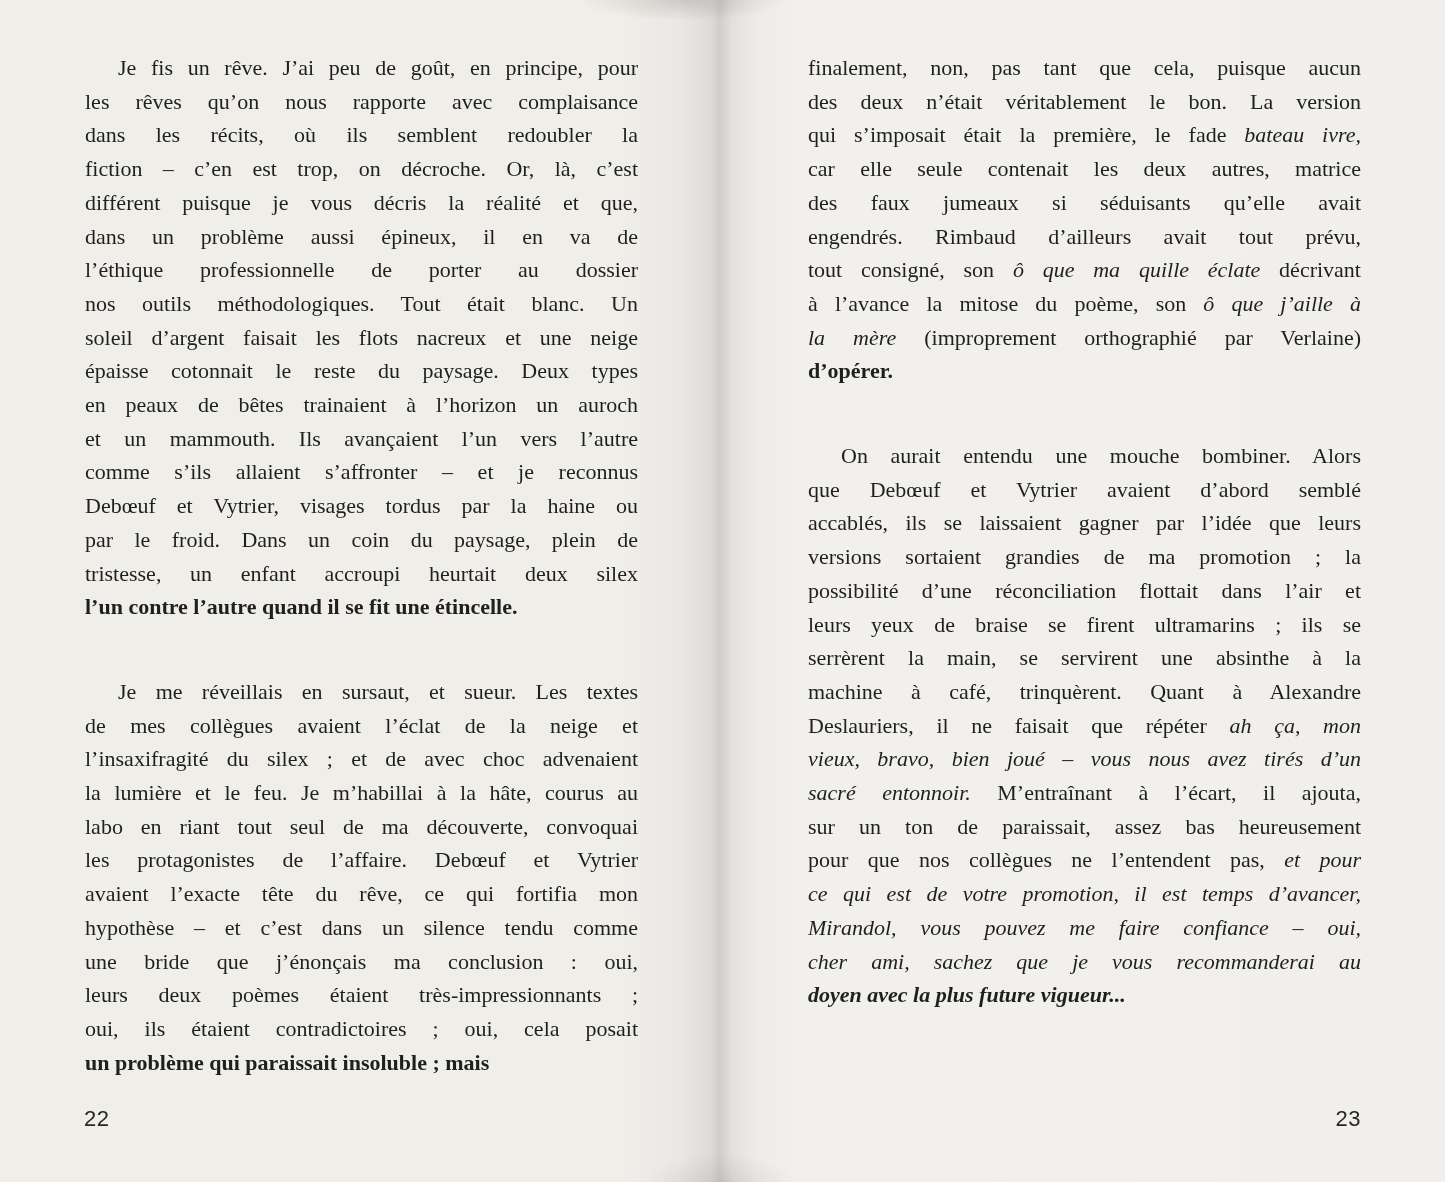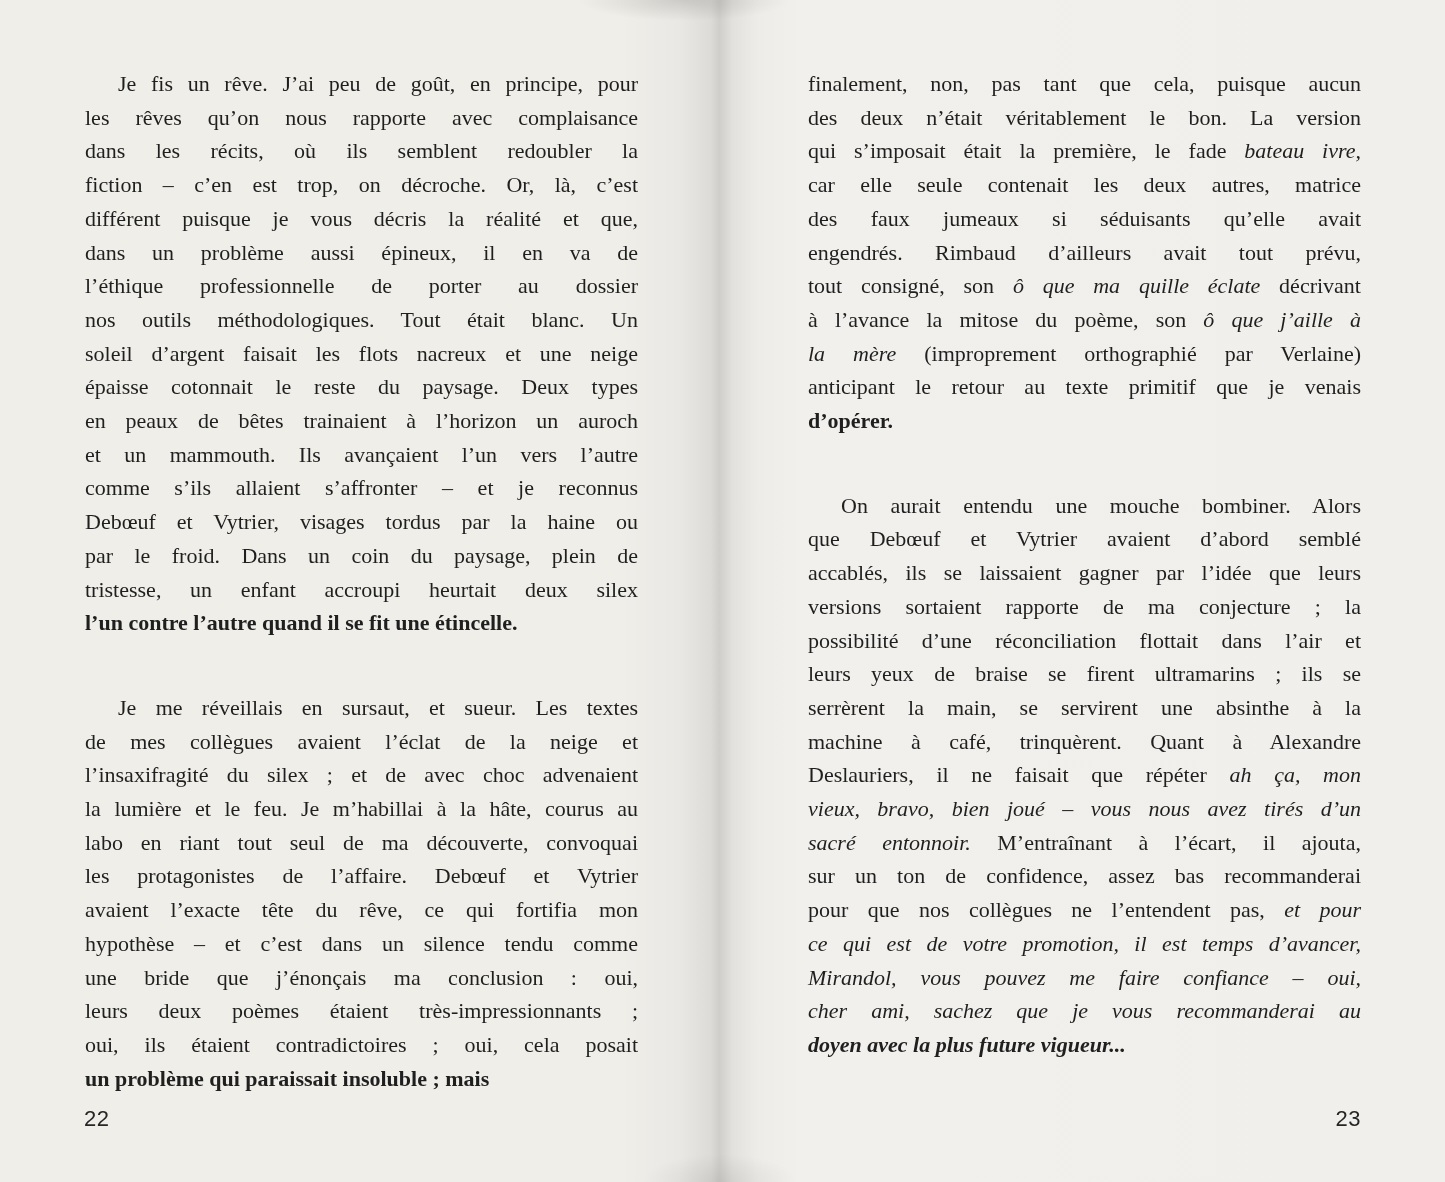--- a/index.html
+++ b/index.html
@@ -19,21 +19,21 @@
         #e9e8e4 47%,
         #dcdbd7 49.2%,
         #cfcecb 49.78%,
         #e2e1dd 50.7%,
         #edece8 52.4%,
         #f1f0ec 55.5%,
         #f0efeb 100%);
   }
   .text-col {
     position: absolute;
-    top: 67px;
+    top: 51px;
     width: 553px;
     font-size: 22px;
     line-height: 33.7px;
   }
   .text-col.left-col  { left: 85px; }
   .text-col.right-col { left: 808px; }
   .para + .para { margin-top: 51px; }
   .line {
     text-align: justify;
     text-align-last: justify;
@@ -105,36 +105,35 @@
       <div class="para">
         <div class="line"><span>finalement, non, pas tant que cela, puisque aucun</span></div>
         <div class="line"><span>des deux n’était véritablement le bon. La version</span></div>
         <div class="line"><span>qui s’imposait était la première, le fade </span><span class="it">bateau ivre,</span></div>
         <div class="line"><span>car elle seule contenait les deux autres, matrice</span></div>
         <div class="line"><span>des faux jumeaux si séduisants qu’elle avait</span></div>
         <div class="line"><span>engendrés. Rimbaud d’ailleurs avait tout prévu,</span></div>
         <div class="line"><span>tout consigné, son </span><span class="it">ô que ma quille éclate</span><span> décrivant</span></div>
         <div class="line"><span>à l’avance la mitose du poème, son </span><span class="it">ô que j’aille à</span></div>
         <div class="line"><span class="it">la mère</span><span> (improprement orthographié par Verlaine)</span></div>
-        <div class="line"><span>anticipant le retour au texte primitif que je venais</span></div>
         <div class="line last"><span>d’opérer.</span></div>
       </div>
       <div class="para">
         <div class="line indent"><span>On aurait entendu une mouche bombiner. Alors</span></div>
         <div class="line"><span>que Debœuf et Vytrier avaient d’abord semblé</span></div>
         <div class="line"><span>accablés, ils se laissaient gagner par l’idée que leurs</span></div>
-        <div class="line"><span>versions sortaient rapporte de ma conjecture ; la</span></div>
+        <div class="line"><span>versions sortaient grandies de ma promotion ; la</span></div>
         <div class="line"><span>possibilité d’une réconciliation flottait dans l’air et</span></div>
         <div class="line"><span>leurs yeux de braise se firent ultramarins ; ils se</span></div>
         <div class="line"><span>serrèrent la main, se servirent une absinthe à la</span></div>
         <div class="line"><span>machine à café, trinquèrent. Quant à Alexandre</span></div>
         <div class="line"><span>Deslauriers, il ne faisait que répéter </span><span class="it">ah ça, mon</span></div>
         <div class="line"><span class="it">vieux, bravo, bien joué – vous nous avez tirés d’un</span></div>
         <div class="line"><span class="it">sacré entonnoir.</span><span> M’entraînant à l’écart, il ajouta,</span></div>
-        <div class="line"><span>sur un ton de confidence, assez bas recommanderai</span></div>
+        <div class="line"><span>sur un ton de paraissait, assez bas heureusement</span></div>
         <div class="line"><span>pour que nos collègues ne l’entendent pas, </span><span class="it">et pour</span></div>
         <div class="line"><span class="it">ce qui est de votre promotion, il est temps d’avancer,</span></div>
         <div class="line"><span class="it">Mirandol, vous pouvez me faire confiance – oui,</span></div>
         <div class="line"><span class="it">cher ami, sachez que je vous recommanderai au</span></div>
         <div class="line last"><span class="it">doyen avec la plus future vigueur...</span></div>
       </div>
     </div>
 
   <div class="folio folio-left">22</div>
 

